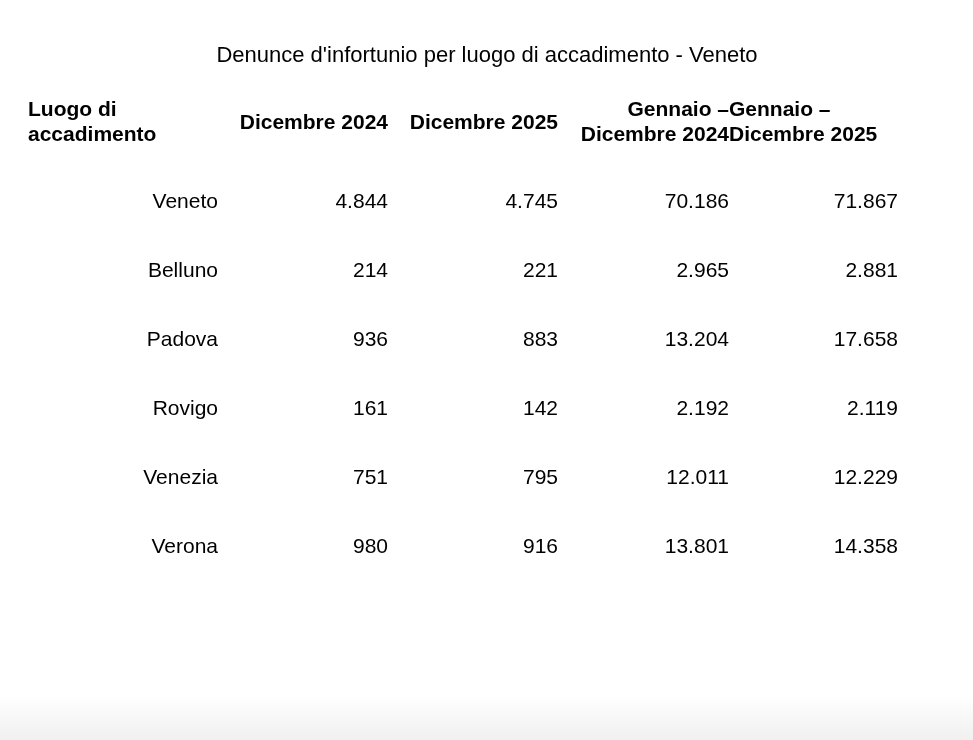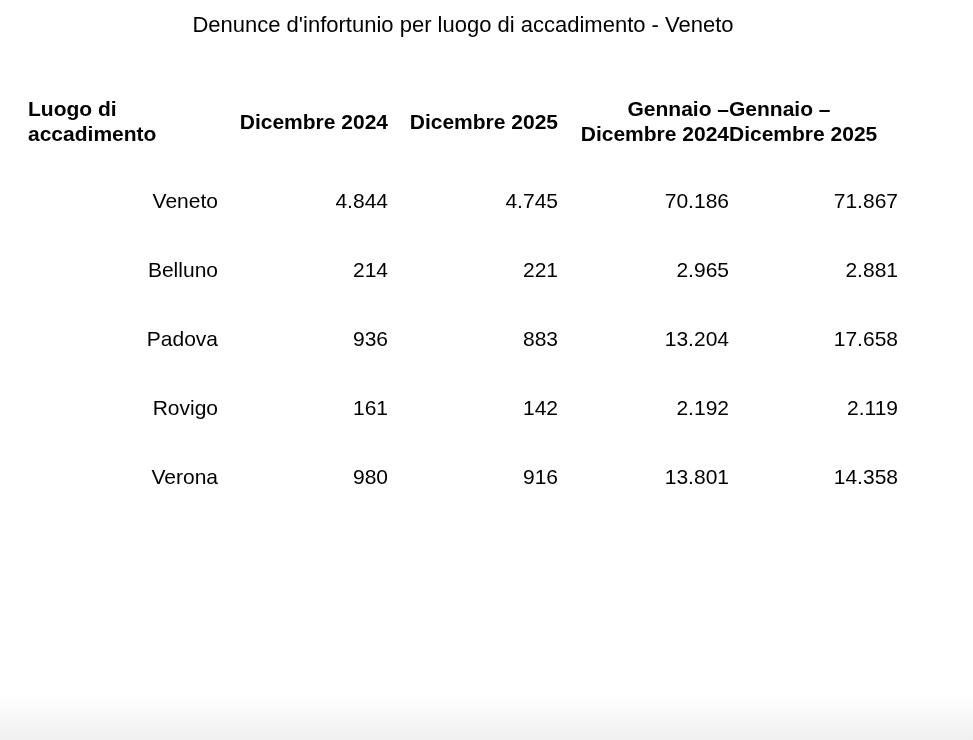--- a/index.html
+++ b/index.html
@@ -15,24 +15,25 @@
     .page {
       position: relative;
       width: 973px;
       height: 740px;
       background: linear-gradient(to bottom, #ffffff 0px, #ffffff 695px, #f0f0f0 740px);
     }
     .title {
       position: absolute;
       left: 0;
       width: 926px;
-      top: 12px;
+      top: 42px;
       text-align: center;
       font-size: 22px;
       line-height: 26px;
+      padding-left: 24px;
     }
     table {
       position: absolute;
       left: 28px;
       top: 94px;
       border-collapse: collapse;
       table-layout: fixed;
     }
     th, td {
       padding: 0;
@@ -97,20 +98,27 @@
         <td class="num">17.658</td>
       </tr>
       <tr>
         <td class="name">Rovigo</td>
         <td class="num">161</td>
         <td class="num">142</td>
         <td class="num">2.192</td>
         <td class="num">2.119</td>
       </tr>
       <tr>
+        <td class="name">Venezia</td>
+        <td class="num">751</td>
+        <td class="num">795</td>
+        <td class="num">12.011</td>
+        <td class="num">12.229</td>
+      </tr>
+      <tr>
         <td class="name">Verona</td>
         <td class="num">980</td>
         <td class="num">916</td>
         <td class="num">13.801</td>
         <td class="num">14.358</td>
       </tr>
     </tbody>
   </table>
 </div>
 

